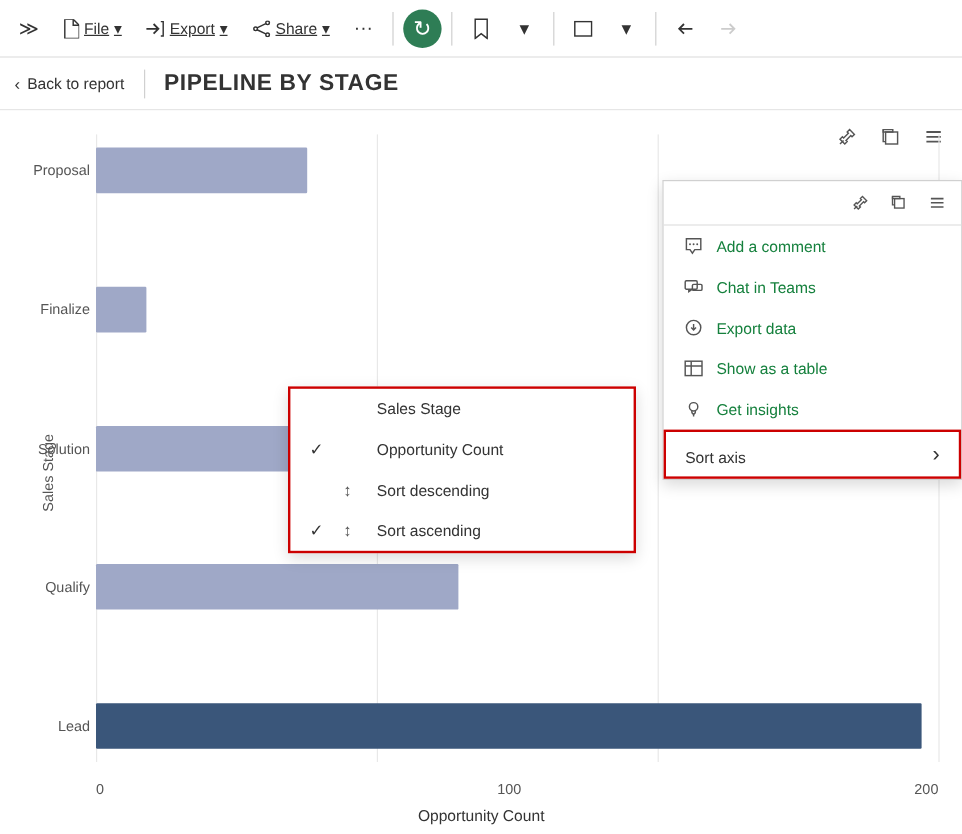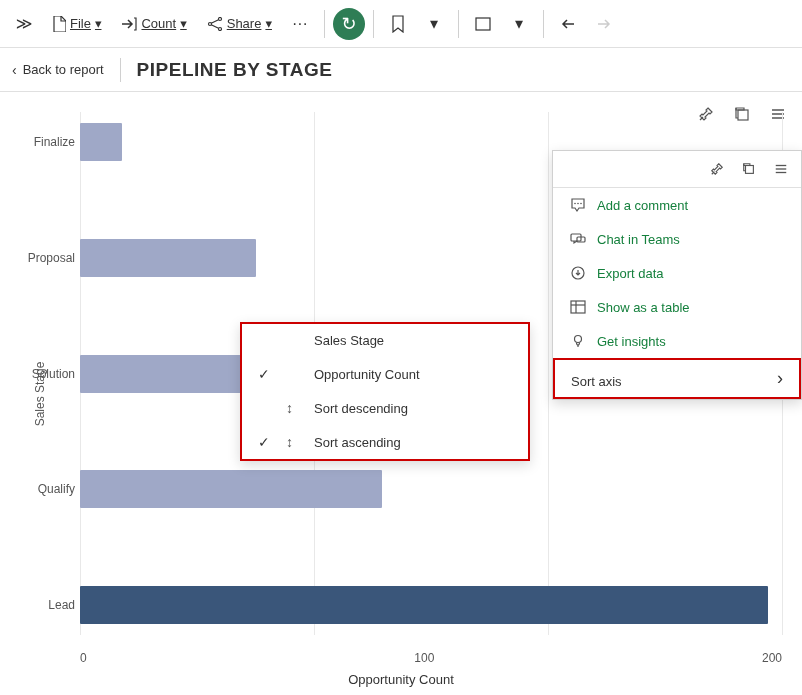--- a/index.html
+++ b/index.html
@@ -300,21 +300,21 @@
         <path d="M9 0v5h5" fill="none" stroke="#333" stroke-width="1.2"></path>
       </svg>
     <span>File</span>
     <span>▾</span>
   </button>
   <button class="toolbar-btn">
     <svg width="16" height="14" viewBox="0 0 16 14">
         <path d="M1 7h10M7 3l4 4-4 4" fill="none" stroke="#333" stroke-width="1.5"></path>
         <path d="M13 1h2v12h-2" fill="none" stroke="#333" stroke-width="1.2"></path>
       </svg>
-    <span>Count</span>
+    <span>Export</span>
     <span>▾</span>
   </button>
   <button class="toolbar-btn">
     <svg width="16" height="14" viewBox="0 0 16 14">
         <circle cx="13" cy="2" r="1.5" fill="none" stroke="#333" stroke-width="1.2"></circle>
         <circle cx="13" cy="12" r="1.5" fill="none" stroke="#333" stroke-width="1.2"></circle>
         <circle cx="3" cy="7" r="1.5" fill="none" stroke="#333" stroke-width="1.2"></circle>
         <path d="M4.2 6.2l7.3-3.5M4.2 7.8l7.3 3.5" fill="none" stroke="#333" stroke-width="1.2"></path>
       </svg>
     <span>Share</span>
@@ -397,27 +397,27 @@
   <div class="grid-lines">
     <div class="grid-line" style="left: 0%;"></div>
     <div class="grid-line" style="left: 33.3%;"></div>
     <div class="grid-line" style="left: 66.6%;"></div>
     <div class="grid-line" style="left: 100%;"></div>
   </div>
 
   <div class="chart-rows">
 
     <div class="chart-row">
+      <span class="row-label">Proposal</span>
+      <div class="bar bar-light" style="width: 25%;"></div>
+    </div>
+
+    <div class="chart-row">
       <span class="row-label">Finalize</span>
       <div class="bar bar-light" style="width: 6%;"></div>
-    </div>
-
-    <div class="chart-row">
-      <span class="row-label">Proposal</span>
-      <div class="bar bar-light" style="width: 25%;"></div>
     </div>
 
     <div class="chart-row">
       <span class="row-label">Solution</span>
       <div class="bar bar-light" style="width: 26%;"></div>
     </div>
 
     <div class="chart-row">
       <span class="row-label">Qualify</span>
       <div class="bar bar-light" style="width: 43%;"></div>

